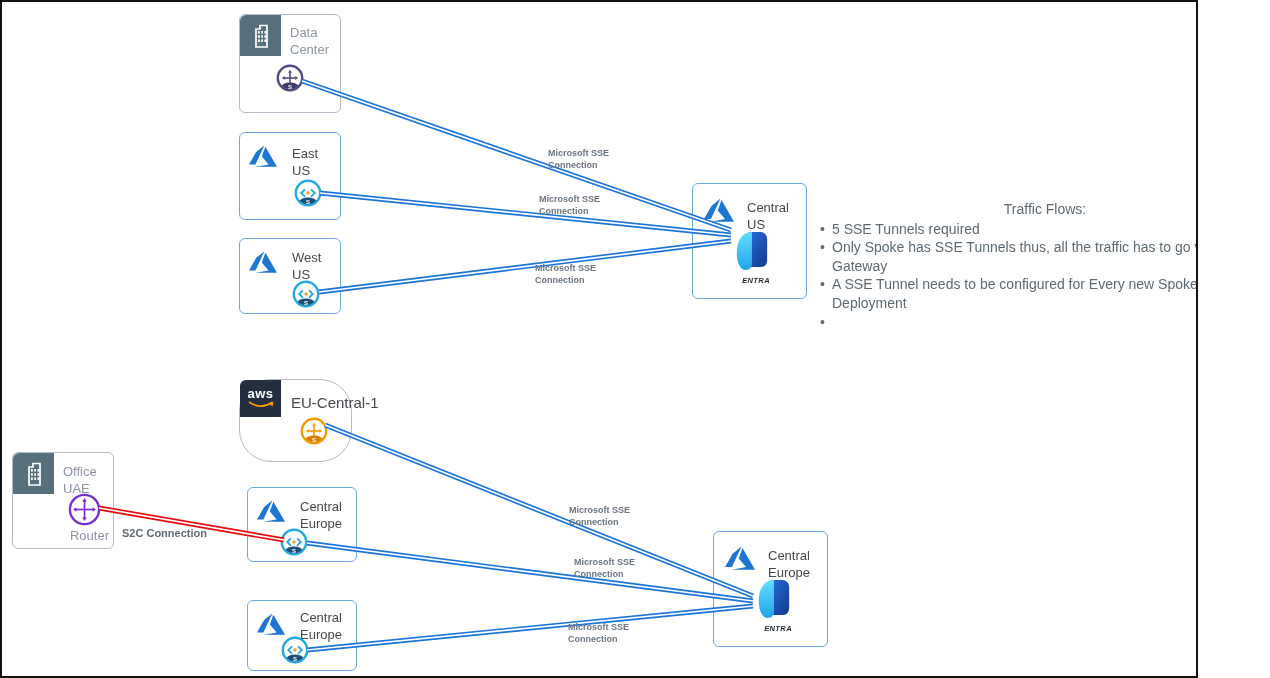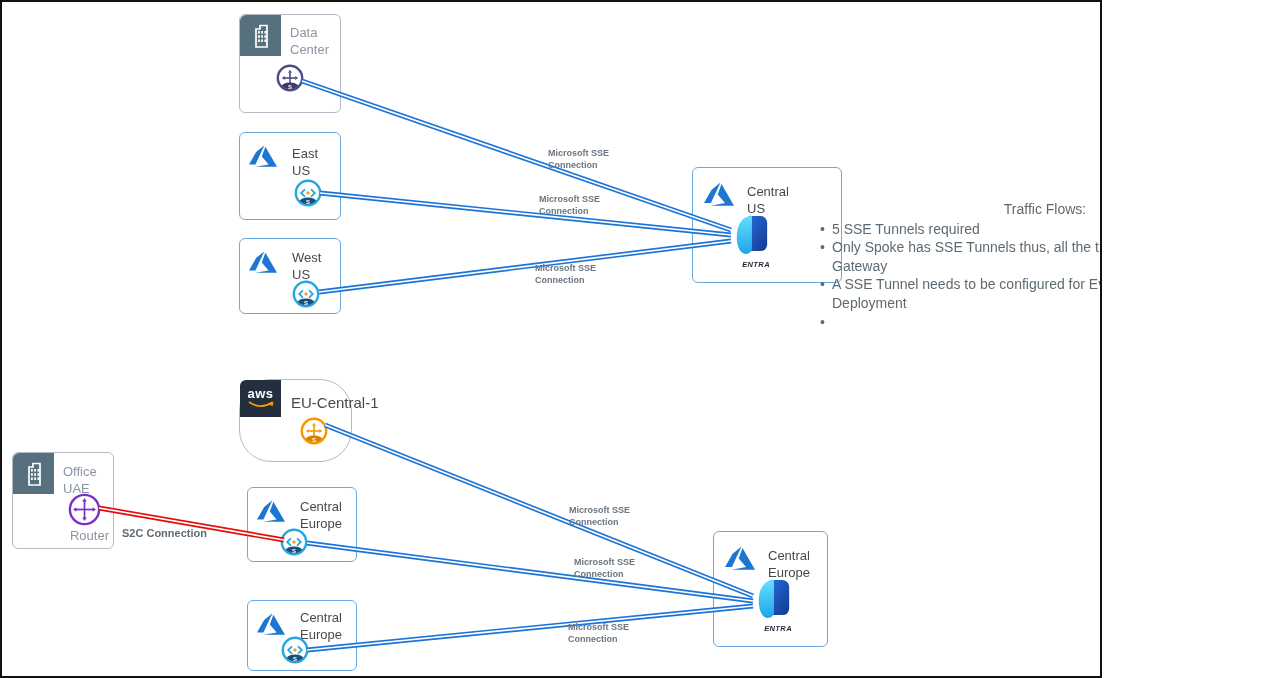--- a/index.html
+++ b/index.html
@@ -1,16 +1,16 @@
 <!DOCTYPE html>
 <html><head>
 <meta charset="utf-8">
 <style>
   html,body{margin:0;padding:0;background:#fff;font-family:"Liberation Sans",sans-serif;}
-  #frame{position:relative;width:1102px;height:678px;box-sizing:border-box;border:2px solid #111;background:#fff;overflow:hidden;}
+  #frame{position:relative;width:1198px;height:678px;box-sizing:border-box;border:2px solid #111;background:#fff;overflow:hidden;}
   
   #wires{position:absolute;left:0;top:0;z-index:2;pointer-events:none;}
   .wo{stroke:#1b74d8;stroke-width:5;fill:none;}
   .wi{stroke:#ffffff;stroke-width:1.7;fill:none;}
   .wo.red{stroke:#e60c0c;}
   
   .node{position:absolute;background:#fff;border:1px solid #6aa9e0;border-radius:6px;z-index:1;}
   .node.gray{border-color:#b2bcc6;}
   .corner{position:absolute;left:0;top:0;border-top-left-radius:6px;display:flex;align-items:center;justify-content:center;}
   .corner.slate{width:41px;height:41px;background:#56707e;}
@@ -164,21 +164,21 @@
         </g>
         <circle cx="14" cy="14" r="1.7" fill="#f0a02e"></circle>
         <g clip-path="url(#gwclip)">
             <ellipse cx="14" cy="23.2" rx="8.6" ry="4.8" fill="#1b4e79"></ellipse>
           </g>
         <text class="badge-s" x="14" y="25.4" text-anchor="middle">S</text>
       </svg>
     </div>
   </div>
 
-  <div class="node" style="left:690px;top:165px;width:113px;height:114px;padding-left:35px;">
+  <div class="node" style="left:690px;top:181px;width:113px;height:114px;">
     <span class="azlogo" style="left:11px;top:11px;">
       <svg width="30" height="30" viewBox="0 0 24 24">
           <path fill="#1d76d2" d="M5.483 21.3H24L14.025 4.013l-3.038 8.347 5.836 6.938L5.483 21.3zM13.23 2.7 6.105 8.677 0 19.253h5.505L13.23 2.7z"></path>
         </svg>
     </span>
     <div class="nlabel" style="left:54px;top:15px;width:52px;">Central US</div>
     <div class="entra" style="left:37px;top:45px;width:40px;">
       <svg width="38" height="42" viewBox="0 0 40 44">
         <rect x="13" y="3" width="24" height="37" rx="7" fill="url(#egDark)"></rect>
         <path d="M5 25 C5 12 11 3 21 3 L21 36 C21 41 18 43 14.5 43 C8.5 43 5 35 5 25 Z" fill="url(#egLight)"></path>

